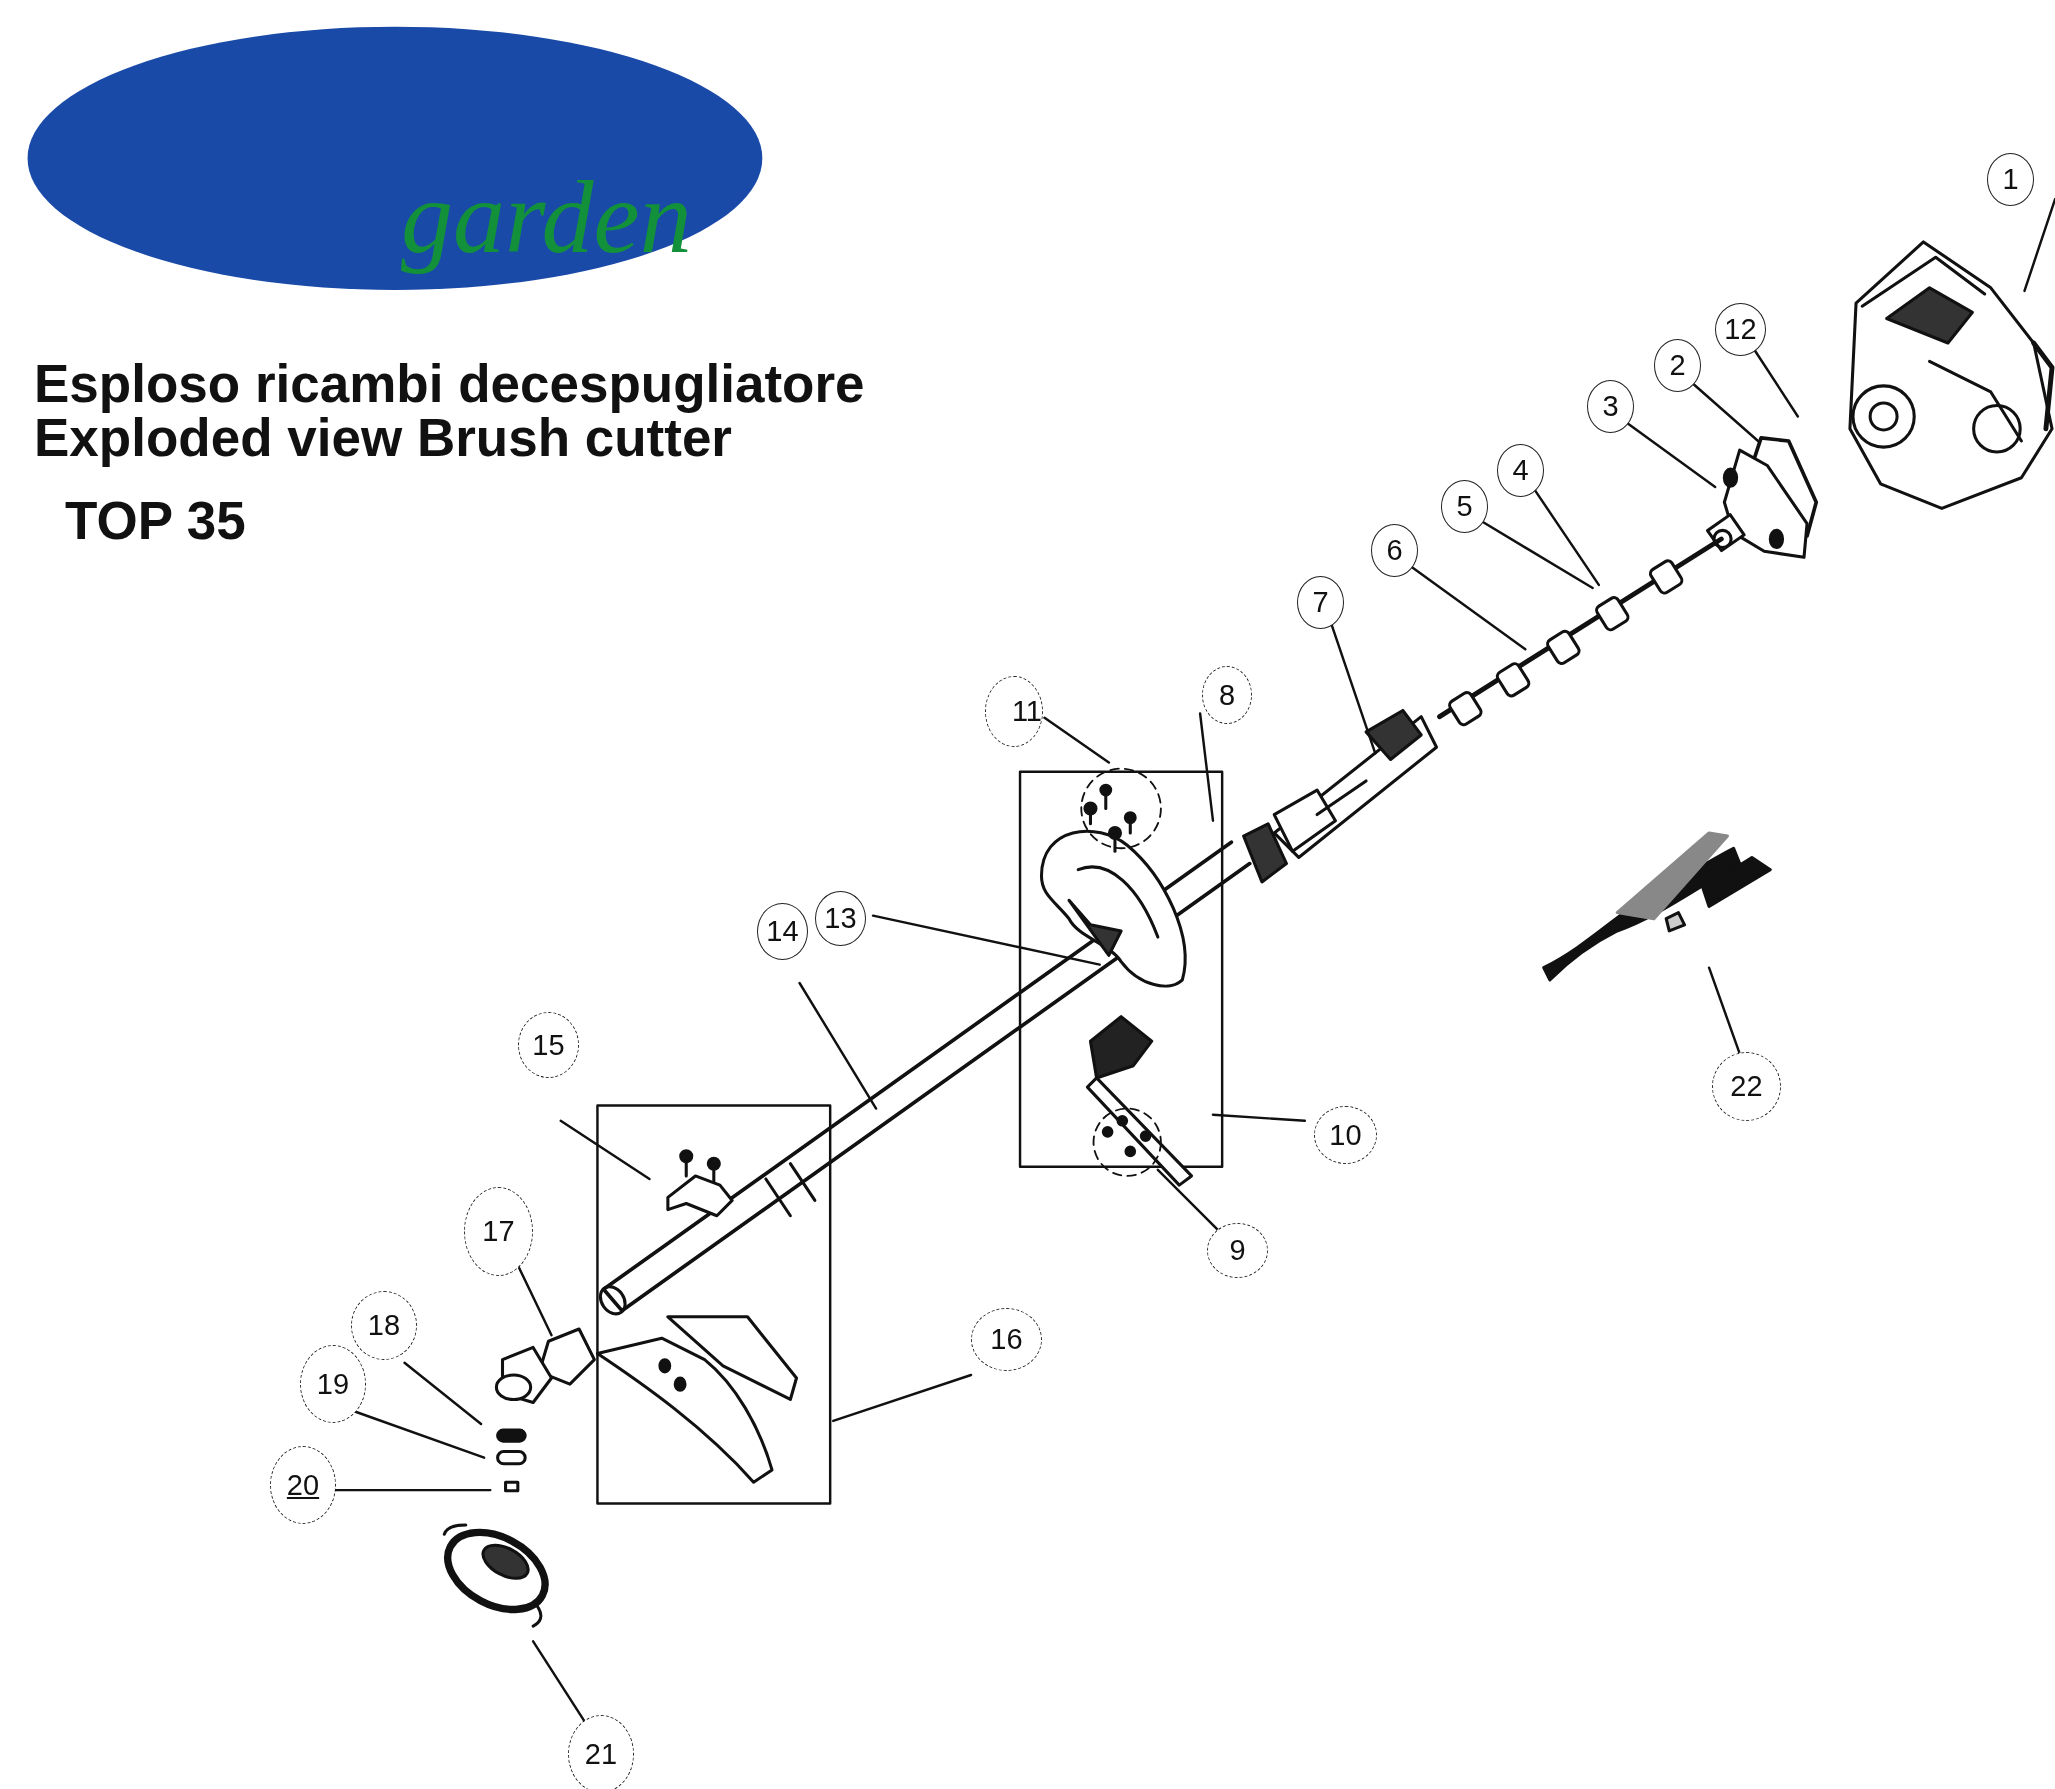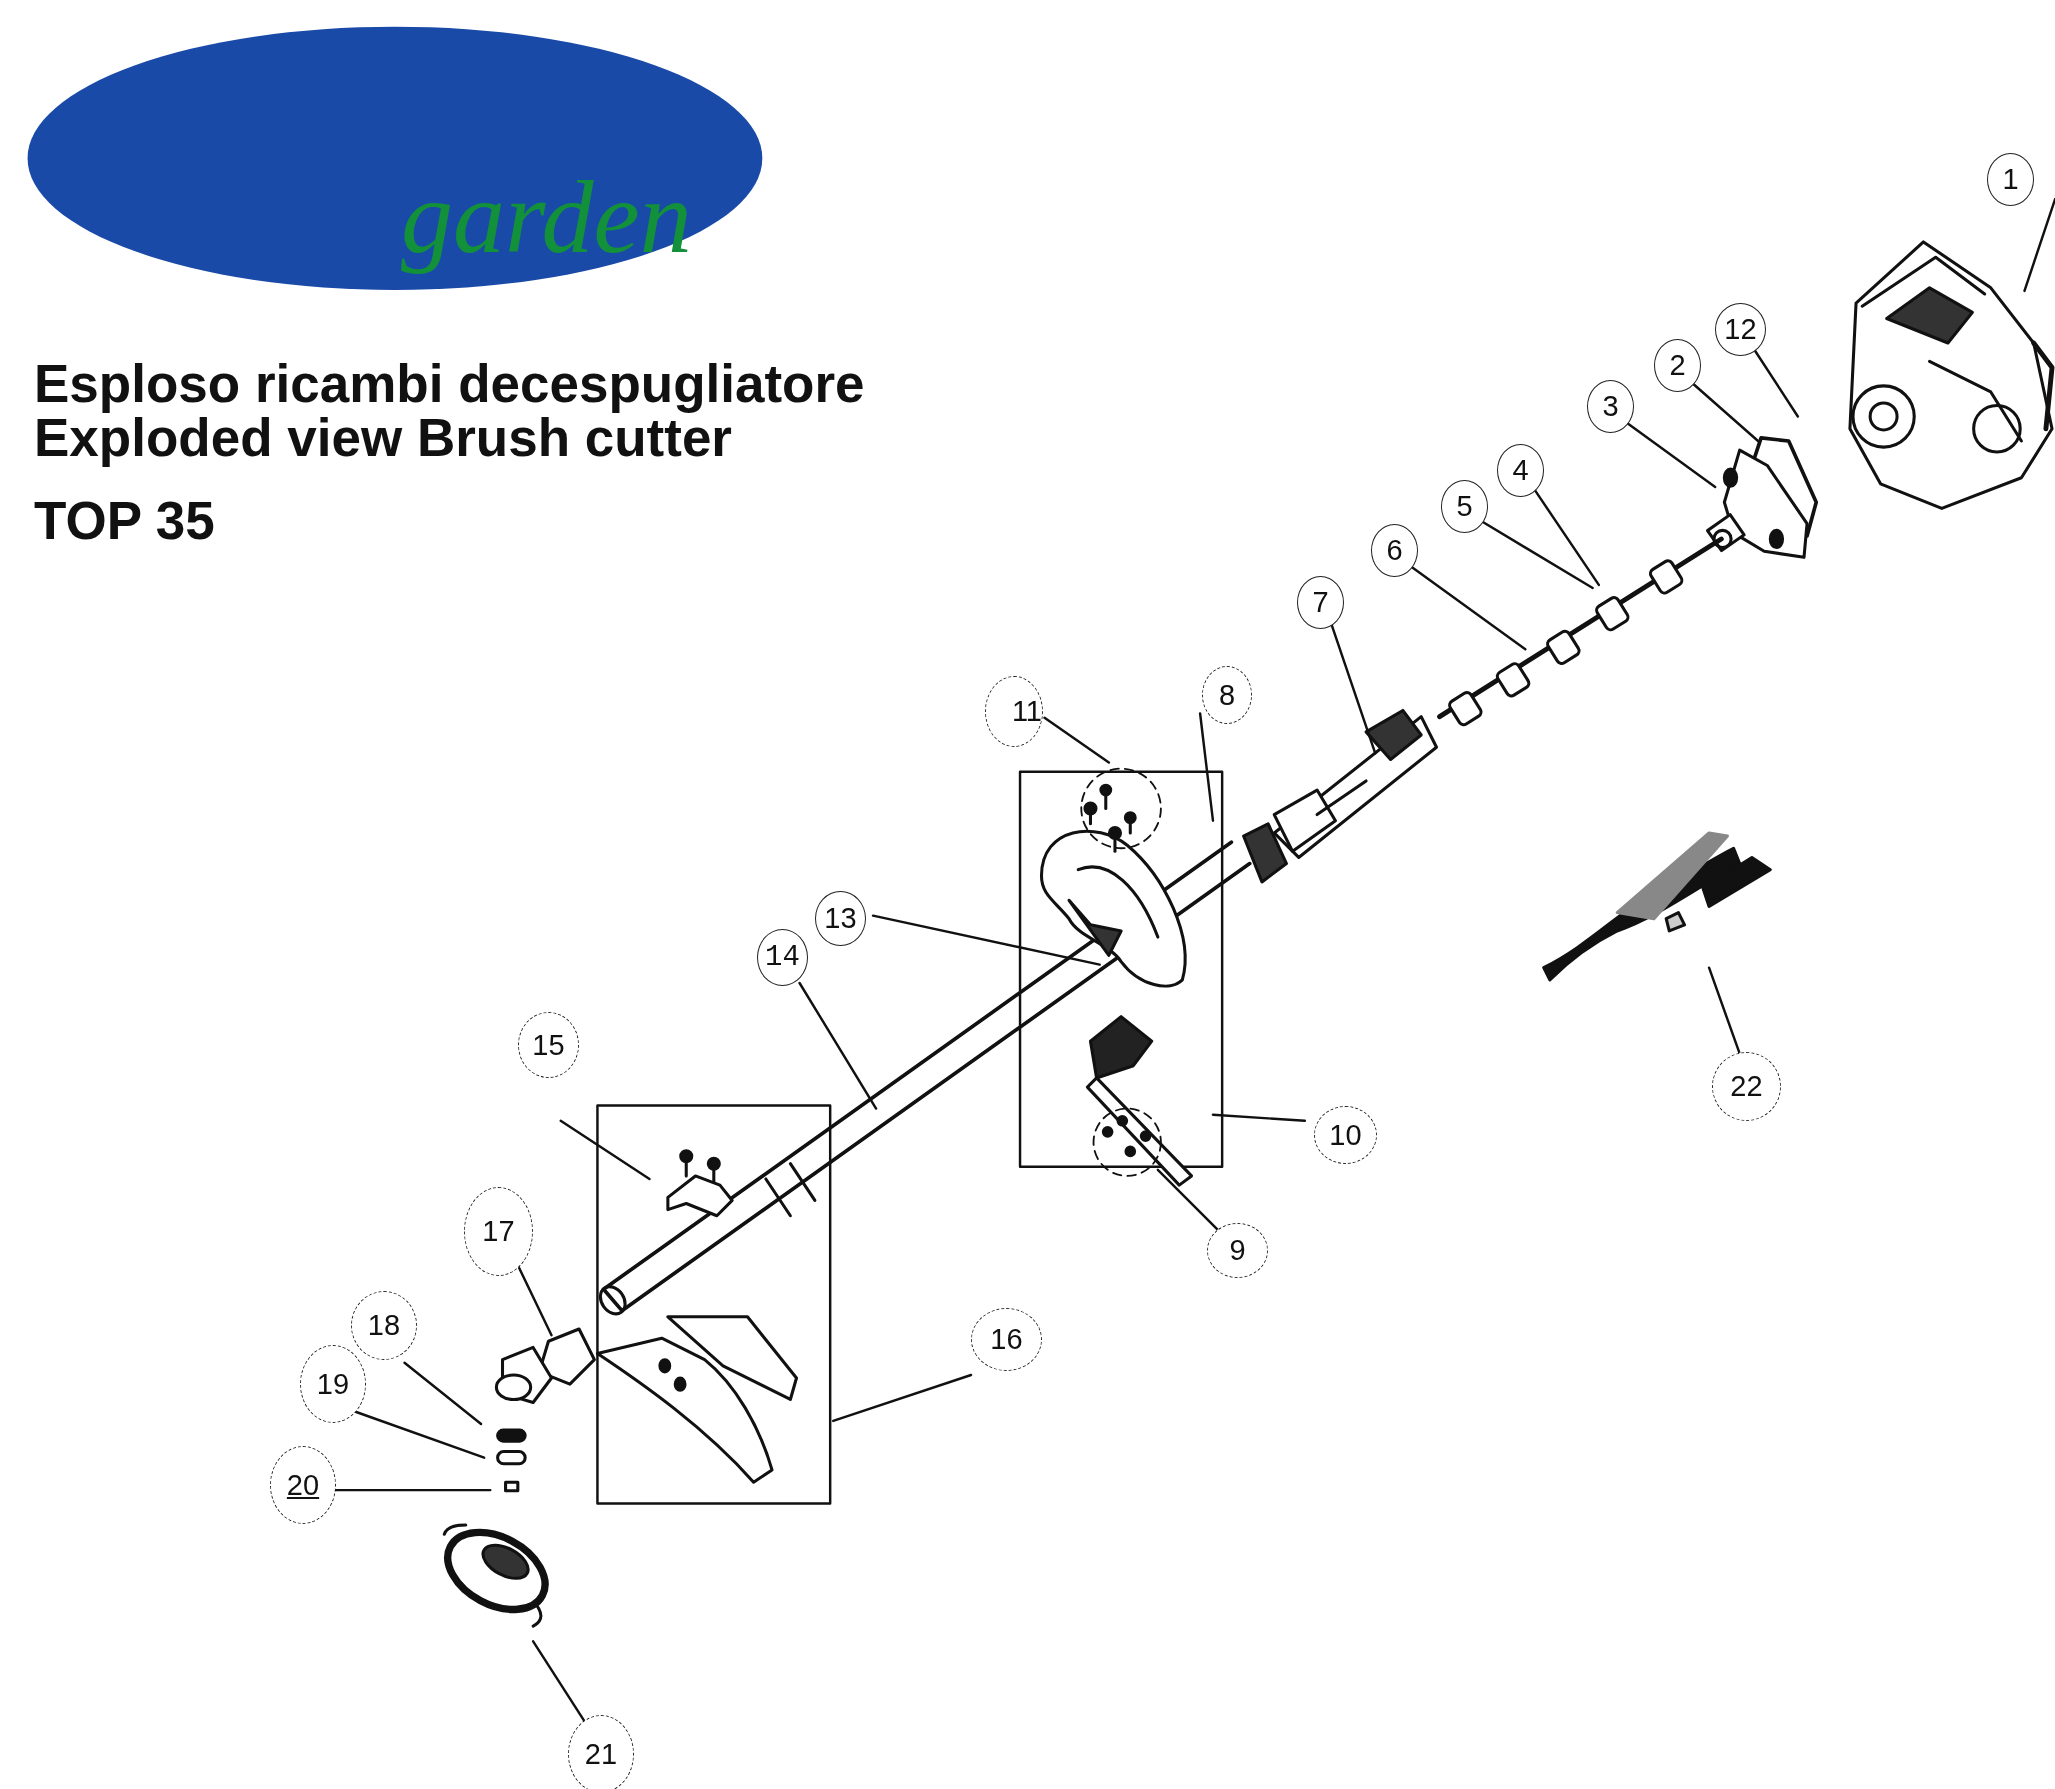--- a/index.html
+++ b/index.html
@@ -18,21 +18,21 @@
 
   <div style="position:absolute;left:0;top:0;width:796px;height:319px;">
     <svg width="796" height="319" style="position:absolute;left:0;top:0" viewBox="0 0 1300 520">
       <ellipse cx="645" cy="258" rx="600" ry="215" fill="#1a4aa8"></ellipse>
     </svg>
     <div class="garden-text" style="left:401px;top:165px;font-size:104px;line-height:1;">garden</div>
   </div>
 
   <div class="title-line" style="top:340px;font-size:53px;margin-top:13px;">Esploso ricambi decespugliatore</div>
   <div class="title-line" style="top:407px;font-size:53px;text-align:center;">Exploded view Brush cutter</div>
-  <div class="title-line" style="top:490px;font-size:53px;">TOP 35</div>
+  <div class="title-line" style="top:490px;font-size:53px;margin-left:31px;">TOP 35</div>
 
   <svg width="2056" height="1789" style="position:absolute;left:0;top:0" fill="none" stroke="#111" stroke-width="5" stroke-linecap="round" stroke-linejoin="round" viewBox="0 0 3356 2921">
 
     <g>
       <path d="M3030 495 L3140 395 L3250 470 L3320 560 L3350 700 L3300 780 L3170 830 L3070 790 L3020 700 Z" fill="#fff"></path>
       <path d="M3040 500 L3160 420 L3240 480"></path>
       <path d="M3080 520 L3150 470 L3220 510 L3180 560 Z" fill="#333"></path>
       <path d="M3150 590 L3250 640 L3300 720"></path>
       <circle cx="3260" cy="700" r="38"></circle>
       <circle cx="3075" cy="680" r="50"></circle>
@@ -206,21 +206,21 @@
     </div>
   <div class="callout dashed" style="left:985px;top:676px;width:56px;height:69px;justify-content:flex-end;">
       <span>11</span>
     </div>
   <div class="callout" style="left:1715px;top:303px;width:49px;height:51px;">
       <span>12</span>
     </div>
   <div class="callout" style="left:815px;top:891px;width:49px;height:53px;">
       <span>13</span>
     </div>
-  <div class="callout" style="left:757px;top:929px;width:49px;height:55px;font-family:Liberation Mono, monospace;">
+  <div class="callout" style="left:757px;top:903px;width:49px;height:55px;">
       <span>14</span>
     </div>
   <div class="callout dashed" style="left:518px;top:1012px;width:59px;height:64px;">
       <span>15</span>
     </div>
   <div class="callout dashed" style="left:971px;top:1308px;width:69px;height:61px;">
       <span>16</span>
     </div>
   <div class="callout dashed" style="left:464px;top:1187px;width:67px;height:87px;">
       <span>17</span>

